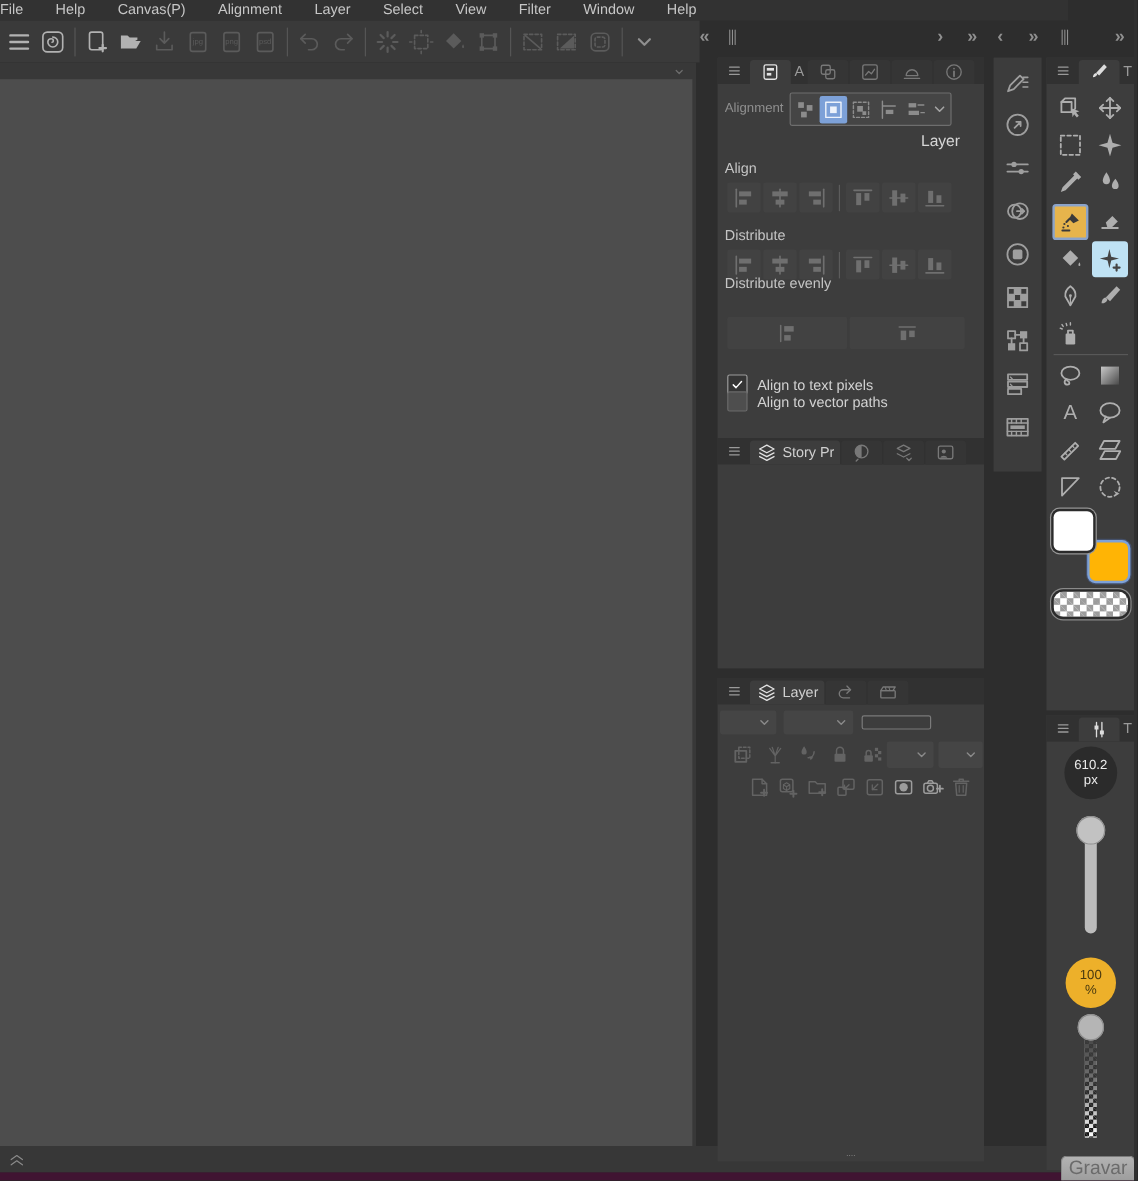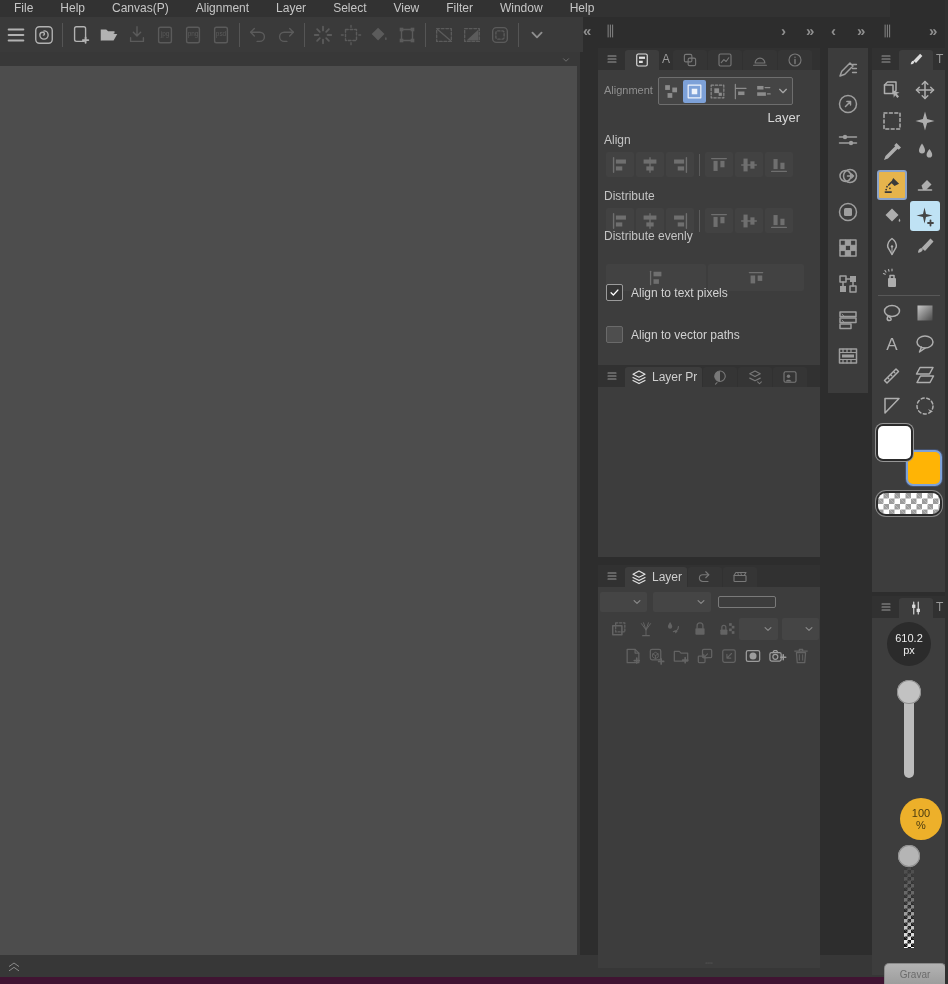--- a/index.html
+++ b/index.html
@@ -2,21 +2,21 @@
 <html><head>
 <meta charset="utf-8">
 <style>
 *{box-sizing:border-box;margin:0;padding:0}
 html,body{background:#1e1e1e}
 body{font-family:"Liberation Sans",sans-serif}
 #app{position:relative;width:948px;height:984px;background:#2d2d2d;overflow:hidden;font-size:12px;color:#c9c9c9;border-right:3px solid #303030}
 span[data-icon]{display:inline-flex;align-items:center;justify-content:center}
 span[data-icon] svg{width:100%;height:100%}
 
-#menubar{position:absolute;left:0;top:0;width:890px;height:17px;background:#323232;display:flex;align-items:center;padding-left:14px;gap:27px;z-index:2}
+#menubar{position:absolute;left:0;top:0;width:890px;height:17px;background:#323232;display:flex;align-items:center;gap:27px;z-index:2}
 .mi{color:#c6c6c6;font-size:12px;line-height:17px;white-space:nowrap;cursor:default}
 
 #toolbar{position:absolute;left:0;top:17px;width:583px;height:35px;background:#3a3a3a;display:flex;align-items:center;padding-left:2px}
 .tbtn{width:28px;height:28px;padding:3px;color:#8f8f8f;flex:0 0 auto}
 .tbtn.dim{color:#5b5b5b}.tbtn.brt{color:#b2b2b2}.tbtn.nrm{color:#8f8f8f}
 .tsep{width:1px;height:24px;background:#555;margin:0 4px;flex:0 0 auto}
 .dockicon{position:absolute;top:22px;height:18px;color:#909090;font-size:15px;font-weight:bold;line-height:18px}
 .dockicon svg{width:16px;height:16px}
 
 #canvas-win{position:absolute;left:0;top:52px;width:580px;height:903px;background:#383838}
@@ -71,28 +71,28 @@
 .tcell.thl{color:#444}
 #tool-sep{position:absolute;left:6px;top:247px;width:62px;height:1px;background:#585858}
 #main-swatch{position:absolute;left:6px;top:378px;width:33px;height:33px;border-radius:5px;box-shadow:0 0 0 2px #2b2b2b,0 0 0 3px #969696;z-index:2}
 #sub-swatch{position:absolute;left:36px;top:404px;width:32px;height:32px;border-radius:5px;box-shadow:0 0 0 2px #7da1d8,0 0 0 3px #44506a;z-index:1}
 .checker{background-color:#fff;background-image:linear-gradient(45deg,#9c9c9c 25%,transparent 25%,transparent 75%,#9c9c9c 75%),linear-gradient(45deg,#9c9c9c 25%,transparent 25%,transparent 75%,#9c9c9c 75%);background-size:11px 11px;background-position:0 0,5.5px 5.5px}
 #trans-swatch{position:absolute;left:6px;top:445px;width:62px;height:21px;border-radius:8px;box-shadow:0 0 0 2px #2b2b2b,0 0 0 3px #8a8a8a}
 
 #p-tprop{left:872px;top:596px;width:76px;height:379px}
 .bubble{position:absolute;border-radius:50%;display:flex;flex-direction:column;align-items:center;justify-content:center;font-size:11px;line-height:12.5px;text-align:center}
 #size-bubble{left:15px;top:26px;width:44px;height:44px;background:#2b2b2b;color:#ececec}
-#op-bubble{left:28px;top:202px;width:42px;height:42px;color:#4a3a10}
+#op-bubble{left:16px;top:202px;width:42px;height:42px;color:#4a3a10}
 .knob{position:absolute;border-radius:50%;background:#c2c2c2;z-index:2;box-shadow:inset 0 0 0 1px #8f8f8f}
 #knob1{left:25px;top:84px;width:24px;height:24px}
 #knob2{left:26px;top:249px;width:22px;height:22px;background:#b5b5b5}
 #track1{position:absolute;left:32px;top:96px;width:10px;height:86px;background:#bcbcbc;border-radius:5px;z-index:1}
 #track2{position:absolute;left:32px;top:260px;width:10px;height:92px;z-index:1;background-color:#fff;background-image:linear-gradient(45deg,#111 25%,transparent 25%,transparent 75%,#111 75%),linear-gradient(45deg,#111 25%,transparent 25%,transparent 75%,#111 75%);background-size:7px 7px;background-position:0 0,3.5px 3.5px}
 #track2::after{content:"";position:absolute;inset:0;background:linear-gradient(#3d3d3d 0%,rgba(61,61,61,.75) 45%,rgba(61,61,61,0) 100%)}
-#gravar{position:absolute;left:884px;top:963px;width:62px;height:21px;background:linear-gradient(#b3b3b3,#9d9d9d);border:1px solid #8a8a8a;border-bottom:none;border-radius:5px 5px 0 0;color:#6b6b6b;font-size:10px;display:flex;align-items:center;justify-content:center;z-index:7}
+#gravar{position:absolute;left:884px;top:963px;width:62px;height:21px;background:linear-gradient(#b3b3b3,#9d9d9d);border:1px solid #8a8a8a;border-bottom:none;border-radius:5px 5px 0 0;color:#6b6b6b;font-size:16px;display:flex;align-items:center;justify-content:center;z-index:7}
 </style>
 </head>
 <body>
 
 <div id="app">
   <div id="menubar">
       <span class="mi">File</span>
       <span class="mi">Help</span>
       <span class="mi">Canvas(P)</span>
       <span class="mi">Alignment</span>
@@ -473,21 +473,21 @@
           <span data-icon="dist-evenly-h">
             <svg viewBox="0 0 24 24" fill="none" stroke="currentColor" stroke-width="1.5" stroke-linecap="round" stroke-linejoin="round">
               <path d="M4 5.5h16"></path>
               <rect x="5.5" y="9" width="5.5" height="9.5" fill="currentColor" stroke="none"></rect>
               <rect x="14" y="9" width="5.5" height="6.5" fill="currentColor" stroke="none"></rect>
             </svg>
           </span>
         </span>
       </div>
     <div id="cbx">
-        <div class="cbrow" style="top: 236px;">
+        <div class="cbrow" style="top: 264px;">
           <span class="cbox">
             <span data-icon="check" style="width: 13px; height: 13px;">
               <svg viewBox="0 0 24 24" fill="none" stroke="currentColor" stroke-width="1.5" stroke-linecap="round" stroke-linejoin="round">
                 <path d="M4.5 12.5l5 5L19.5 6.5" stroke-width="2.6"></path>
               </svg>
             </span>
           </span>
           <span class="cblabel">Align to text pixels</span>
         </div>
         <div class="cbrow" style="top: 278px;">
@@ -505,21 +505,21 @@
           </svg>
         </span>
       <span class="ptab active">
         <span data-icon="layers">
             <svg viewBox="0 0 24 24" fill="none" stroke="currentColor" stroke-width="1.5" stroke-linecap="round" stroke-linejoin="round">
               <path d="M12 4l8 4.2-8 4.2-8-4.2z"></path>
               <path d="M4 12.6l8 4.2 8-4.2"></path>
               <path d="M4 16.6l8 4.2 8-4.2"></path>
             </svg>
           </span>
-        <span class="tlabel">Layer Pr</span>
+        <span class="tlabel">Story Pr</span>
       </span>
       <span id="lprop-tabs" style="display:flex;gap:1px">
           <span class="ptab">
             <span data-icon="halfmoon">
               <svg viewBox="0 0 24 24" fill="none" stroke="currentColor" stroke-width="1.5" stroke-linecap="round" stroke-linejoin="round">
                 <circle cx="12" cy="11" r="7"></circle>
                 <path d="M12 4a7 7 0 0 0 0 14z" fill="currentColor" stroke="none"></path>
                 <path d="M8 19.5L6 21.5"></path>
               </svg>
             </span>

